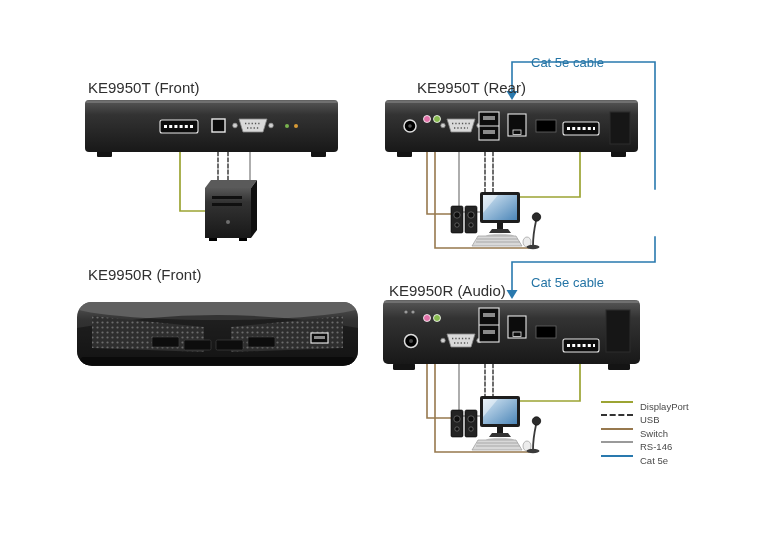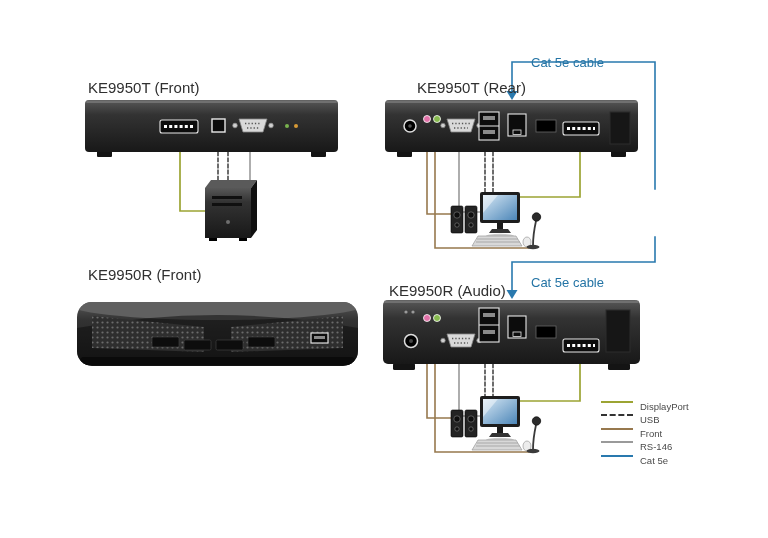--- a/index.html
+++ b/index.html
@@ -208,21 +208,21 @@
   <div class="lg-row">
     <span class="lg-line lg-dp"></span>
     <span class="lg-txt">DisplayPort</span>
   </div>
   <div class="lg-row">
     <span class="lg-line lg-usb"></span>
     <span class="lg-txt">USB</span>
   </div>
   <div class="lg-row">
     <span class="lg-line lg-audio"></span>
-    <span class="lg-txt">Front</span>
+    <span class="lg-txt">Switch</span>
   </div>
   <div class="lg-row">
     <span class="lg-line lg-rs"></span>
     <span class="lg-txt">RS-146</span>
   </div>
   <div class="lg-row">
     <span class="lg-line lg-cat"></span>
     <span class="lg-txt">Cat 5e</span>
   </div>
 </div>

